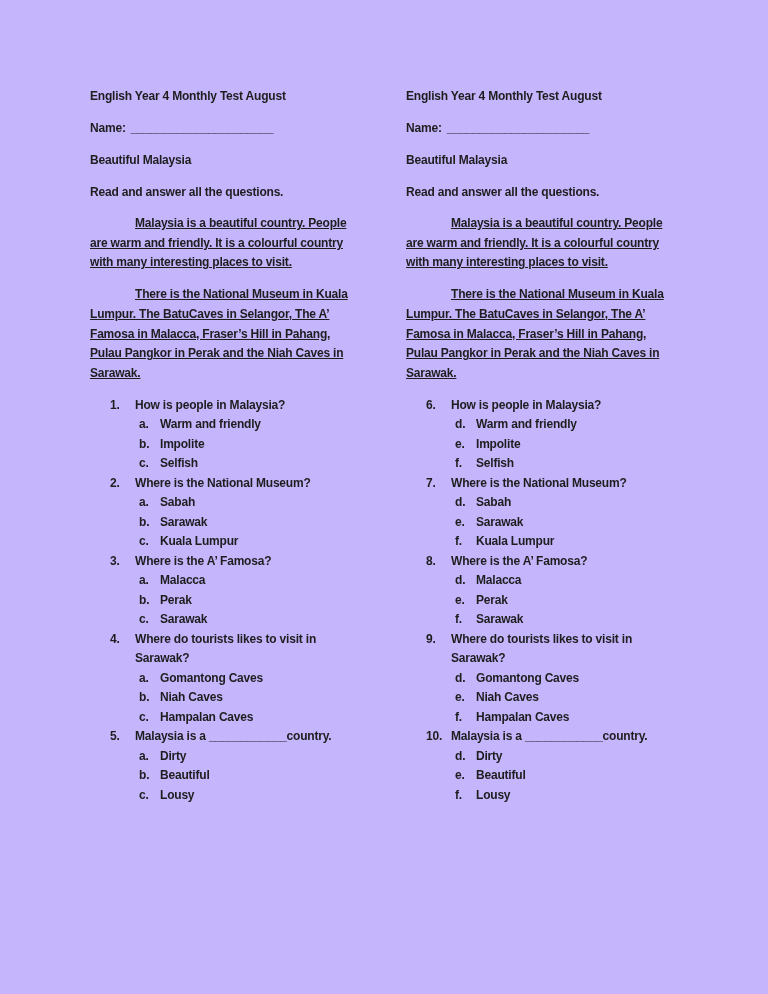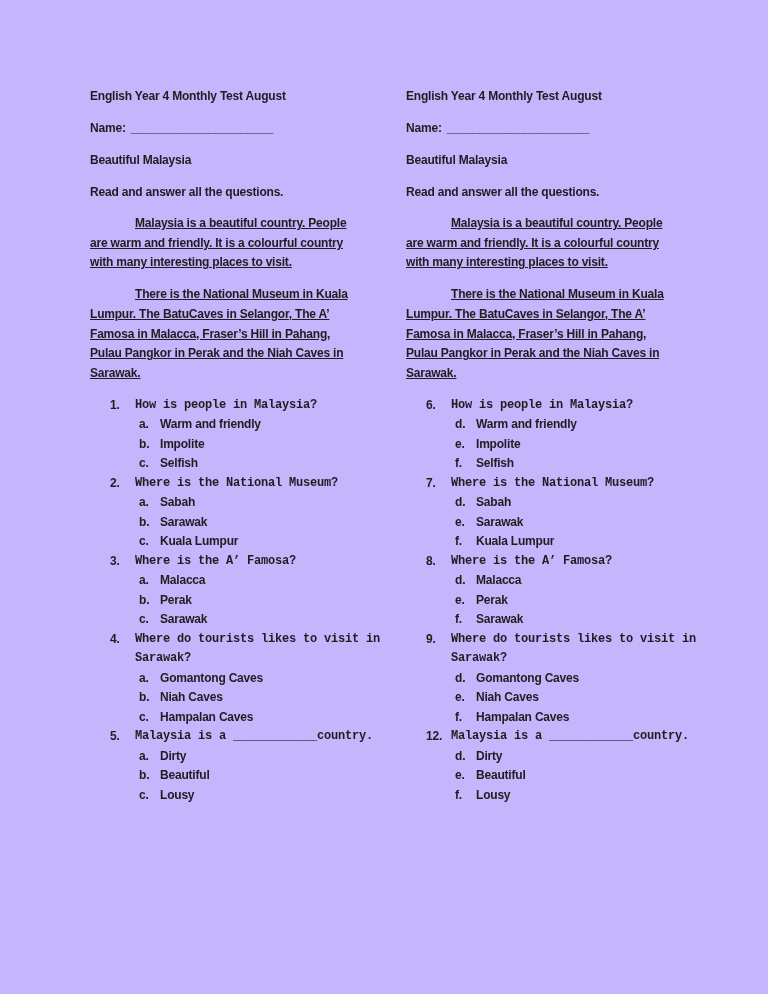--- a/index.html
+++ b/index.html
@@ -41,21 +41,21 @@
     text-decoration: underline;
   }
   .line.indent { padding-left: 45px; }
 
   .q-row {
     display: flex;
     padding-left: 20px;
     line-height: 19.5px;
   }
   .q-num { width: 25px; flex: none; }
-  .q-text .line { line-height: 19.5px; white-space: nowrap; font-family: Liberation Mono, monospace; }
+  .q-text .line { line-height: 19.5px; white-space: nowrap; }
 
   .opt-row {
     display: flex;
     padding-left: 49px;
     line-height: 19.5px;
     white-space: nowrap;
   }
   .opt-letter { width: 21px; flex: none; }
 </style>
 </head>
@@ -267,21 +267,21 @@
         </div>
         <div class="opt-row">
           <span class="opt-letter">e.</span>
           <span class="opt-text">Niah Caves</span>
         </div>
         <div class="opt-row">
           <span class="opt-letter">f.</span>
           <span class="opt-text">Hampalan Caves</span>
         </div>
         <div class="q-row">
-          <span class="q-num">12.</span>
+          <span class="q-num">10.</span>
           <div class="q-text">
             <div class="line">Malaysia is a ____________country.</div>
           </div>
         </div>
         <div class="opt-row">
           <span class="opt-letter">d.</span>
           <span class="opt-text">Dirty</span>
         </div>
         <div class="opt-row">
           <span class="opt-letter">e.</span>

